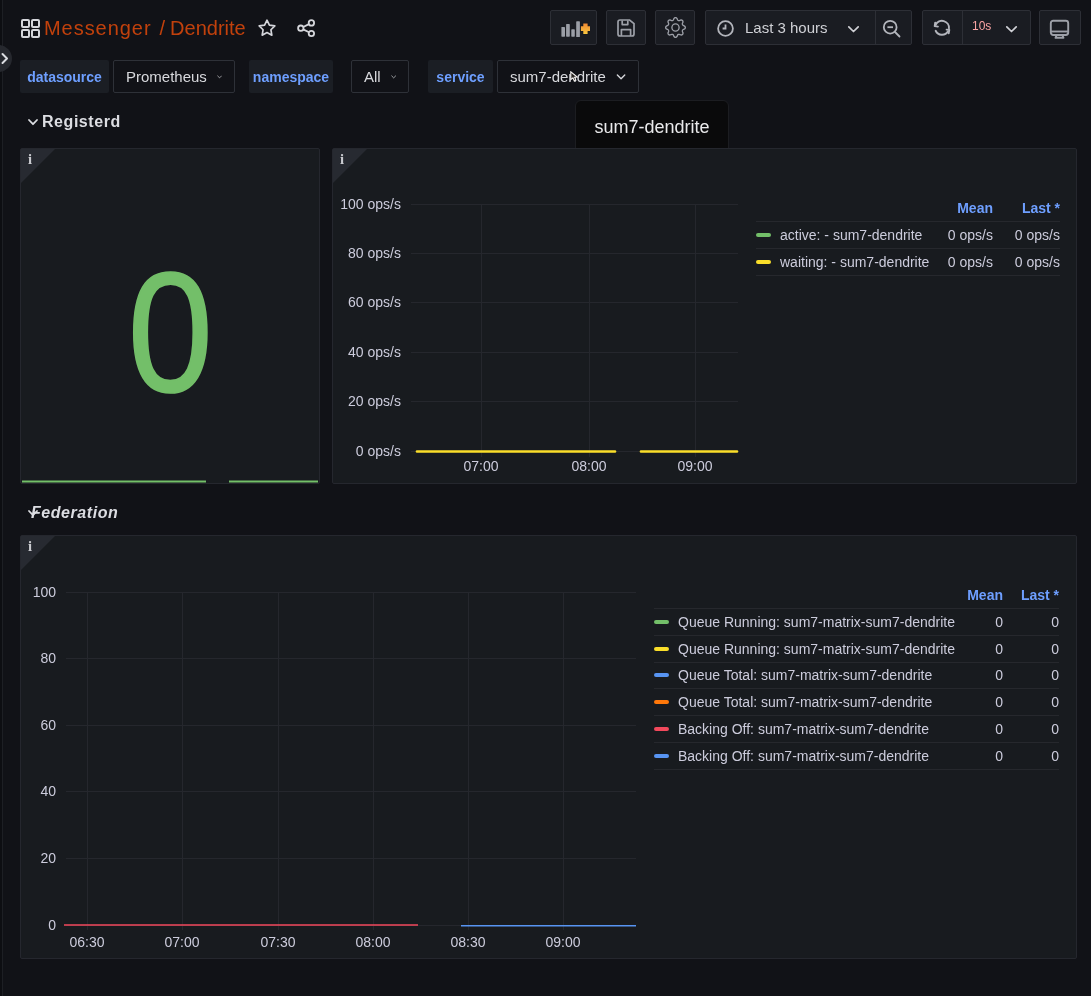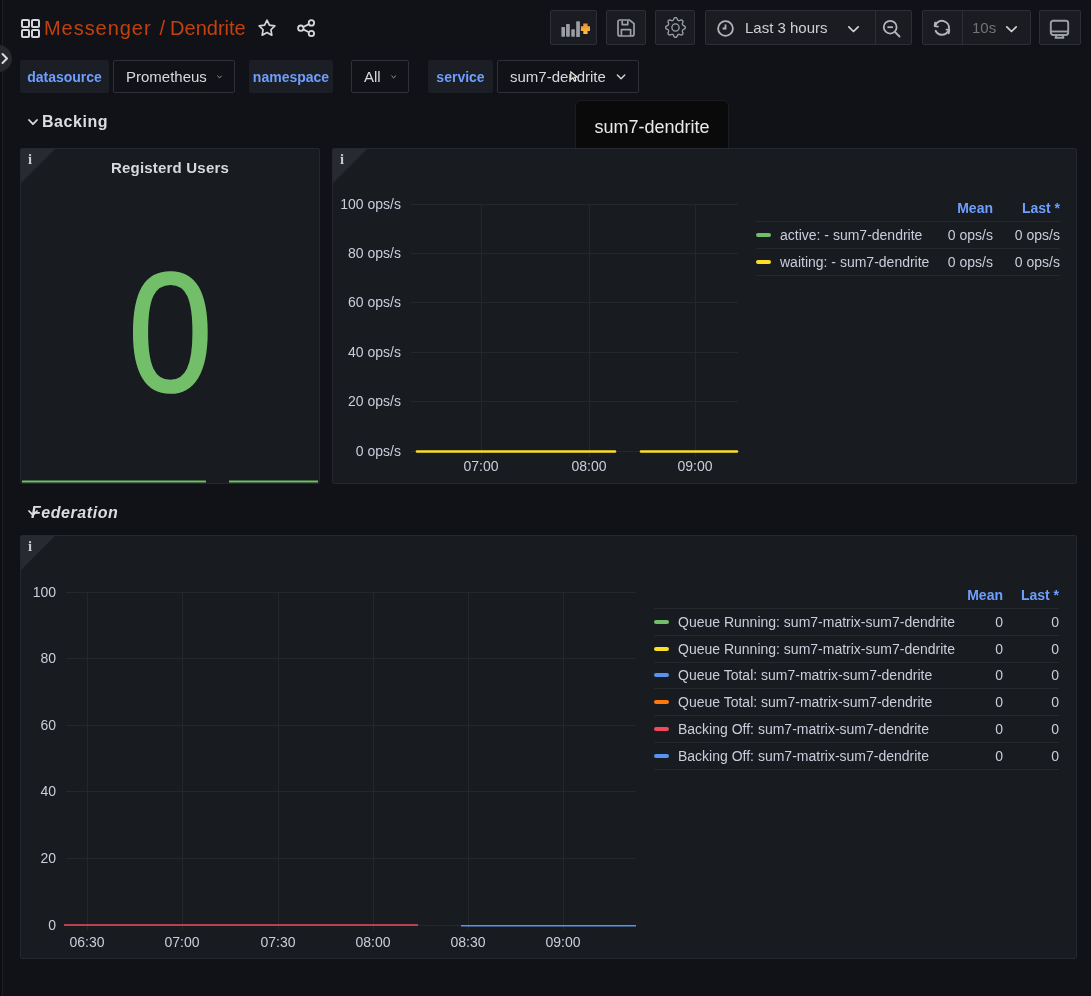--- a/index.html
+++ b/index.html
@@ -115,21 +115,21 @@
 <div class="tbtn" style="left:922px; width:109px;">
   <svg class="abs" style="left:9px;top:7px;" width="20" height="20" viewBox="0 0 20 20">
     <g fill="none" stroke="#b3b5bc" stroke-width="1.9" stroke-linecap="round" stroke-linejoin="round">
       <path d="M3.66 6.84 A7 7 0 0 1 16.97 10.41"></path>
       <path d="M5.9 8.6 L2.7 8.1 L3.2 4.6"></path>
       <path d="M3.66 12.76 A7 7 0 0 0 16.06 13.3"></path>
       <path d="M14.6 11.6 L17.3 11.9 L16.7 15.4"></path>
     </g>
   </svg>
   <div class="abs" style="left:39px; top:0; width:1px; height:33px; background:#2d2f36;"></div>
-  <span class="abs" style="left:49px; top:8px; font-size:15px; font-weight:500; color:#737373;">10s</span>
+  <span class="abs" style="left:49px; top:8px; font-size:12px; font-weight:500; color:#fca5a5;">10s</span>
   <svg class="abs" style="left:82px;top:14px;" width="13" height="9" viewBox="0 0 13 9">
     <path d="M1.8 1.8 L6.5 6.5 L11.2 1.8" fill="none" stroke="#d0d1d6" stroke-width="1.7" stroke-linecap="round" stroke-linejoin="round"></path>
   </svg>
 </div>
 <div class="tbtn" style="left:1039px; width:42px;">
   <svg class="abs" style="left:9px;top:8px;" width="21" height="21" viewBox="0 0 21 21">
     <g fill="none" stroke="#9da0a8" stroke-width="1.9">
       <rect x="1.8" y="1.8" width="17.4" height="14.2" rx="2.4"></rect>
       <line x1="2" y1="12.5" x2="19" y2="12.5"></line>
       <path d="M7.6 16.2 L6.5 18.8 H14.5 L13.4 16.2" stroke-linejoin="round"></path>
@@ -150,26 +150,25 @@
       <path d="M1.6 1.6 L6 6 L10.4 1.6" fill="none" stroke="#d8d9dd" stroke-width="1.6" stroke-linecap="round" stroke-linejoin="round"></path>
     </svg></div>
 
 <div class="abs" style="left:575px; top:100px; width:154px; height:55px; background:#0a0a0b;
   border:1px solid #1c1d21; border-radius:6px; display:flex; align-items:center; justify-content:center;
   color:#eaeaec; font-size:18px;">sum7-dendrite</div>
 
 <svg class="abs" style="left:27px;top:117px;" width="12" height="10" viewBox="0 0 12 10">
   <path d="M2 3 L6 7.2 L10 3" fill="none" stroke="#dcdde2" stroke-width="1.8" stroke-linecap="round" stroke-linejoin="round"></path>
 </svg>
-<div class="sechead" style="left:42px; top:113px; letter-spacing:0.55px;">Backing</div>
+<div class="sechead" style="left:42px; top:113px; letter-spacing:0.55px;">Registerd</div>
 
 <div class="panel" style="left:20px; top:148px; width:300px; height:336px;">
   <div class="corner"></div>
     <div class="corner-i">i</div>
-  <div class="ptitle">Registerd Users</div>
   <div class="abs" style="left:0; right:0; top:122px; text-align:center;">
     <span style="display:inline-block; font-size:170px; line-height:123px; color:#73bf69;
       -webkit-text-stroke:1.7px #73bf69; transform:scaleX(0.9); font-weight:400;">0</span>
   </div>
   <svg class="abs" style="left:0;top:330px;" width="298" height="5" viewBox="0 0 298 5">
     <line x1="1" y1="2.5" x2="185" y2="2.5" stroke="#73bf69" stroke-width="1.8"></line>
     <line x1="208" y1="2.5" x2="297" y2="2.5" stroke="#73bf69" stroke-width="1.8"></line>
   </svg>
 </div>
 

